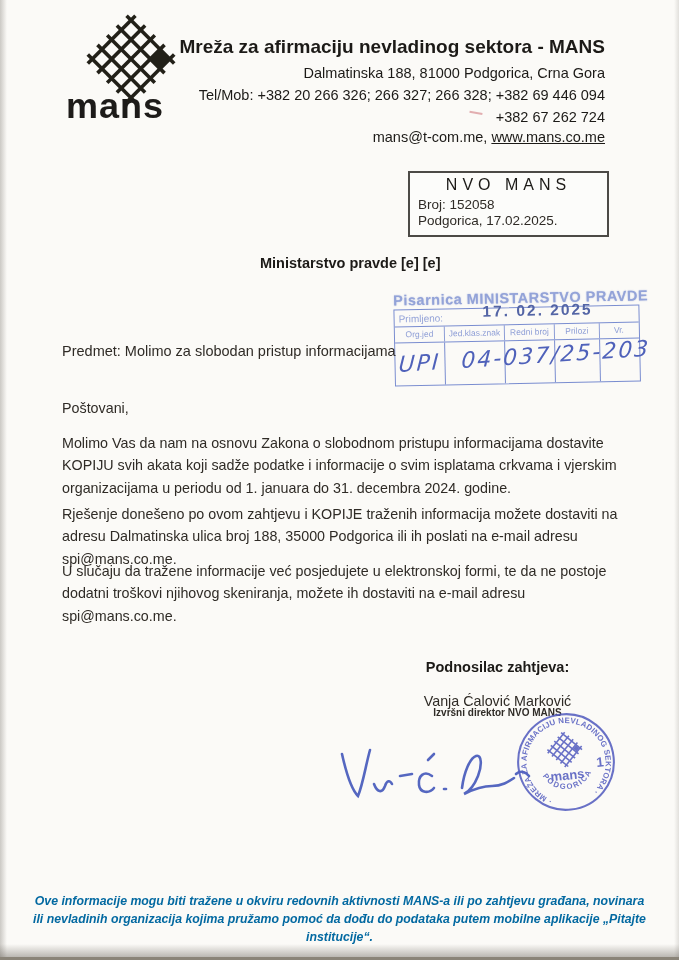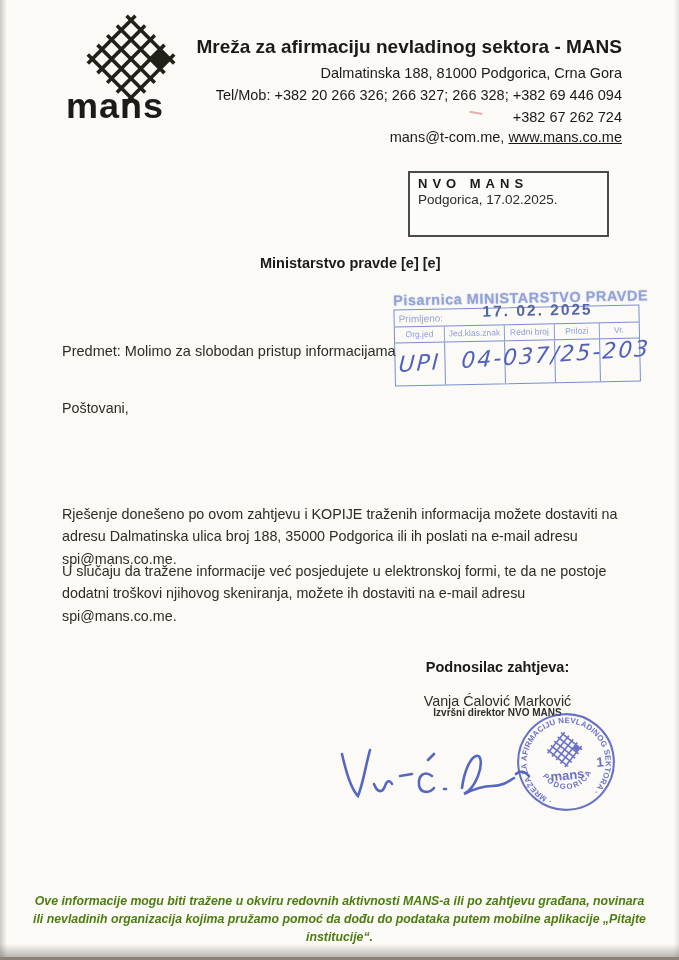--- a/index.html
+++ b/index.html
@@ -20,35 +20,35 @@
   .edge-bottom{position:absolute;left:0;bottom:0;width:100%;height:16px;
     background:linear-gradient(to bottom,rgba(0,0,0,0),rgba(92,86,77,.5));}
   .edge-bottom-line{position:absolute;left:0;bottom:0;width:100%;height:3px;background:#8a8478;}
   .edge-right{position:absolute;right:0;top:0;width:5px;height:100%;
     background:linear-gradient(to left,rgba(80,74,66,.15),rgba(80,74,66,0));}
 
   
   .logo-grid{position:absolute;left:84px;top:12px;width:94px;height:94px;}
   .logo-word{position:absolute;left:66px;top:86px;font-size:36px;font-weight:700;
     color:#1d1b19;letter-spacing:1px;transform:scaleY(.95);}
-  .lh-line{position:absolute;right:57px;text-align:right;color:var(--head);white-space:nowrap;}
+  .lh-line{position:absolute;right:74px;text-align:right;color:var(--head);white-space:nowrap;}
   .lh-title{top:36px;font-size:19px;font-weight:700;}
   .lh-addr{top:65px;font-size:14.5px;}
   .lh-tel1{top:87px;font-size:14.5px;}
   .lh-tel2{top:109px;font-size:14.5px;margin-left:24px;}
   .lh-mail{top:129px;font-size:14.5px;}
   .lh-mail .site{text-decoration:underline;}
 
   .artifact-red{position:absolute;left:470px;top:106px;width:13px;height:6px;
     border-bottom:2px solid rgba(190,60,70,.4);transform:rotate(10deg);}
 
   
   .ref-box{position:absolute;left:408px;top:171px;width:201px;height:66px;
     border:2px solid #4c4a46;background:rgba(255,255,255,.4);padding:3px 8px;box-sizing:border-box;}
-  .ref-org{font-size:13px;font-weight:700;letter-spacing:5px;color:var(--head);}
+  .ref-org{text-align:center;font-size:16px;font-weight:400;letter-spacing:5px;color:var(--head);}
   .ref-no{font-size:13.5px;margin-top:3px;}
   .ref-date{font-size:13.5px;margin-top:1px;}
 
   .recipient{position:absolute;left:260px;top:255px;font-size:14.5px;font-weight:700;color:var(--head);}
 
   
   .receipt-stamp{position:absolute;left:394px;top:290px;width:246px;
     transform:rotate(-1.2deg);color:var(--receipt-ink);opacity:.92;}
   .rs-title{font-size:14.5px;font-weight:700;letter-spacing:.5px;white-space:nowrap;
     color:var(--receipt-ink);opacity:.8;text-shadow:0 0 1.5px rgba(111,132,205,.7);}
@@ -77,21 +77,21 @@
   .sig-line{position:absolute;left:375px;width:245px;text-align:center;}
   .sig-label{top:659px;font-size:14.5px;font-weight:700;color:var(--head);}
   .sig-name{top:693px;font-size:14.3px;}
   .sig-role{top:707px;font-size:10px;font-weight:bold;}
 
   .signature-svg{position:absolute;left:330px;top:740px;width:207px;height:74px;}
   .round-stamp{position:absolute;left:514px;top:710px;width:104px;height:104px;opacity:.88;
     transform:rotate(-6deg);}
 
   .footer-note{position:absolute;left:32px;top:892px;width:615px;text-align:center;
-    font-size:12.3px;font-style:italic;font-weight:700;line-height:18px;color:#4d7c0f;}
+    font-size:12.3px;font-style:italic;font-weight:700;line-height:18px;color:#0369a1;}
 </style>
 </head>
 <body>
 
 <div class="page">
   <div class="edge-left"></div>
   <div class="edge-right"></div>
 
   <svg class="logo-grid" viewBox="0 0 120 120">
     <g transform="rotate(45 60 60)" stroke="#222018" stroke-width="4.6" stroke-linecap="butt">
@@ -115,20 +115,21 @@
   <div class="lh-line lh-tel1">Tel/Mob: +382 20 266 326; 266 327; 266 328; +382 69 446 094</div>
   <div class="lh-line lh-tel2">+382 67 262 724</div>
   <div class="lh-line lh-mail">
     <span>mans@t-com.me,</span>
     <span class="site">www.mans.co.me</span>
   </div>
   <div class="artifact-red"></div>
 
   <div class="ref-box">
     <div class="ref-org">NVO MANS</div>
+    <div class="ref-no">Broj: 152058</div>
     <div class="ref-date">Podgorica, 17.02.2025.</div>
   </div>
 
   <div class="recipient">Ministarstvo pravde  [e] [e]</div>
 
   <div class="receipt-stamp">
     <div class="rs-title">Pisarnica MINISTARSTVO PRAVDE</div>
     <div class="rs-box">
       <div class="rs-row1">
         <span class="rs-primljeno">Primljeno:</span>
@@ -151,20 +152,21 @@
       <div class="rs-hand">
         <span>UPI</span>
         <span class="num">04-037/25-203</span>
       </div>
     </div>
   </div>
 
   <div class="subject">Predmet: Molimo za slobodan pristup informacijama</div>
   <div class="salutation">Poštovani,</div>
 
+  <p class="para p1">Molimo Vas da nam na osnovu Zakona o slobodnom pristupu informacijama dostavite KOPIJU svih akata koji sadže podatke i informacije o svim isplatama crkvama i vjerskim organizacijama u periodu od 1. januara do 31. decembra 2024. godine.</p>
   <p class="para p2">Rješenje donešeno po ovom zahtjevu i KOPIJE traženih informacija možete dostaviti na adresu Dalmatinska ulica broj 188, 35000 Podgorica ili ih poslati na e-mail adresu spi@mans.co.me.</p>
   <p class="para p3">U slučaju da tražene informacije već posjedujete u elektronskoj formi, te da ne postoje dodatni troškovi njihovog skeniranja, možete ih dostaviti na e-mail adresu spi@mans.co.me.</p>
 
   <div class="sig-line sig-name">Vanja Ćalović Marković</div>
   <div class="sig-line sig-label">Podnosilac zahtjeva:</div>
   <div class="sig-line sig-role">Izvršni direktor NVO MANS</div>
 
   <svg class="signature-svg" viewBox="0 0 207 74">
     <g fill="none" stroke="#4458bb" stroke-width="2.6" stroke-linecap="round" opacity=".9">
       <path d="M12,14 C16,32 22,50 28,56 C33,44 36,24 40,10"></path>

